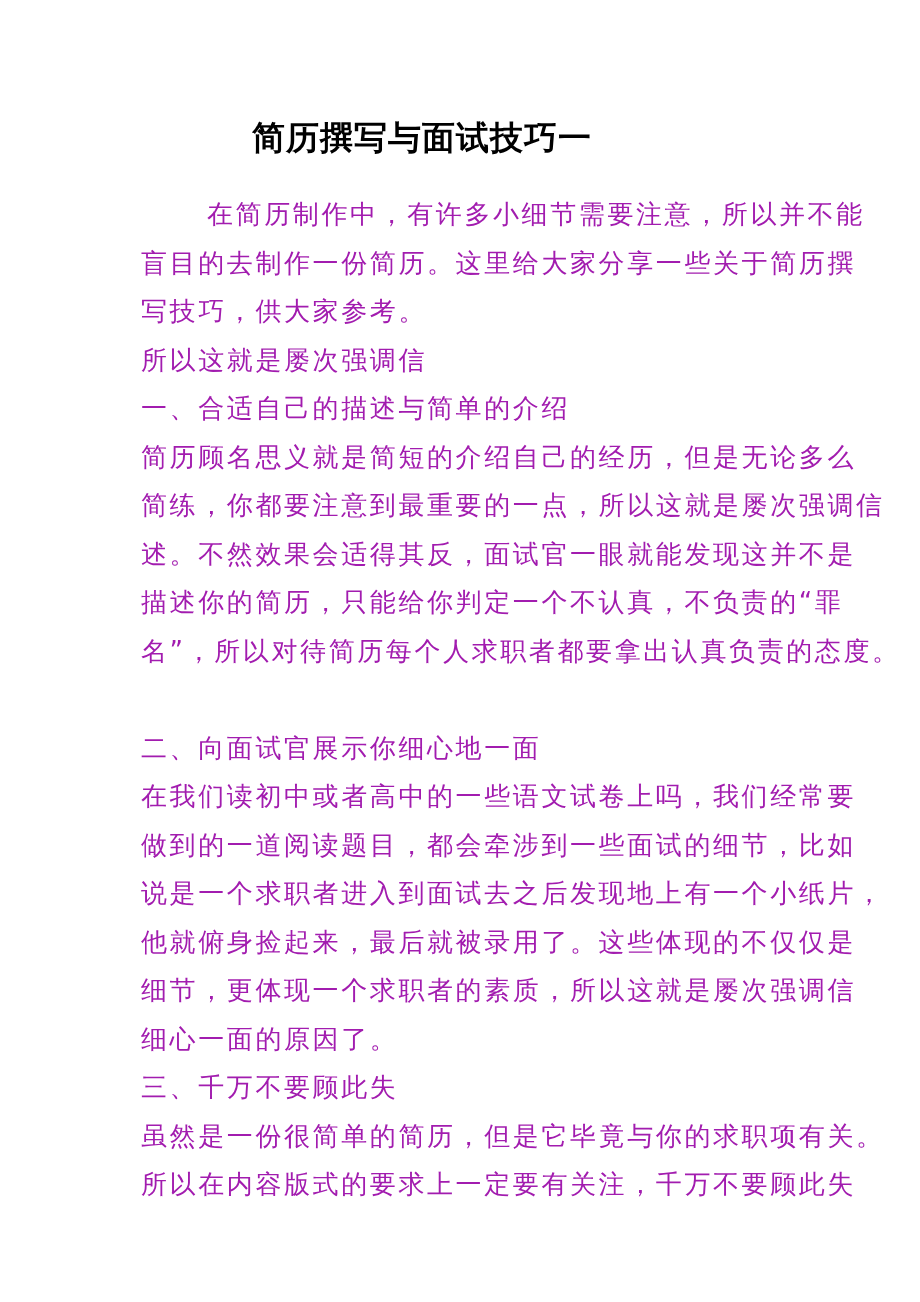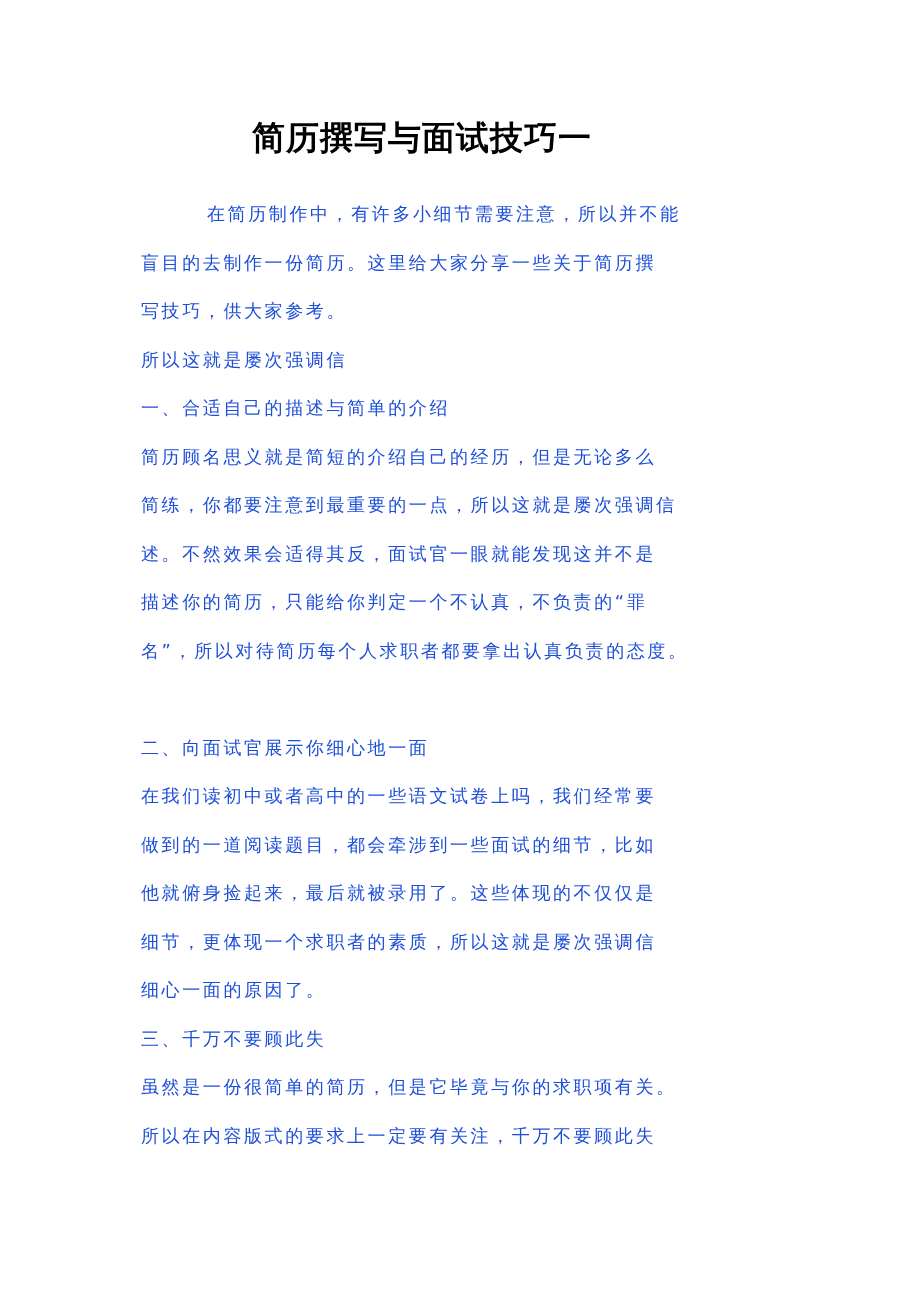--- a/index.html
+++ b/index.html
@@ -38,24 +38,24 @@
     .content {
       position: absolute;
       left: 141px;
       top: 190px;
       width: 680px;
     }
     .line {
       display: block;
       height: 48.5px;
       line-height: 48.5px;
-      font-size: 18px;
+      font-size: 26px;
       letter-spacing: 2.6px;
       white-space: nowrap;
-      color: #1d4ed8;
+      color: #a21caf;
     }
     .indent {
       padding-left: 66px;
     }
     .blank {
       height: 48.5px;
     }
   </style>
 </head>
 <body>
@@ -81,20 +81,21 @@
       <span class="line">描述你的简历，只能给你判定一个不认真，不负责的“罪</span>
       <span class="line">名”，所以对待简历每个人求职者都要拿出认真负责的态度。</span>
     </div>
 
     <div class="blank"></div>
 
     <div>
       <span class="line">二、向面试官展示你细心地一面</span>
       <span class="line">在我们读初中或者高中的一些语文试卷上吗，我们经常要</span>
       <span class="line">做到的一道阅读题目，都会牵涉到一些面试的细节，比如</span>
+      <span class="line">说是一个求职者进入到面试去之后发现地上有一个小纸片，</span>
       <span class="line">他就俯身捡起来，最后就被录用了。这些体现的不仅仅是</span>
       <span class="line">细节，更体现一个求职者的素质，所以这就是屡次强调信</span>
       <span class="line">细心一面的原因了。</span>
     </div>
 
     <div>
       <span class="line">三、千万不要顾此失</span>
       <span class="line">虽然是一份很简单的简历，但是它毕竟与你的求职项有关。</span>
       <span class="line">所以在内容版式的要求上一定要有关注，千万不要顾此失</span>
     </div>

